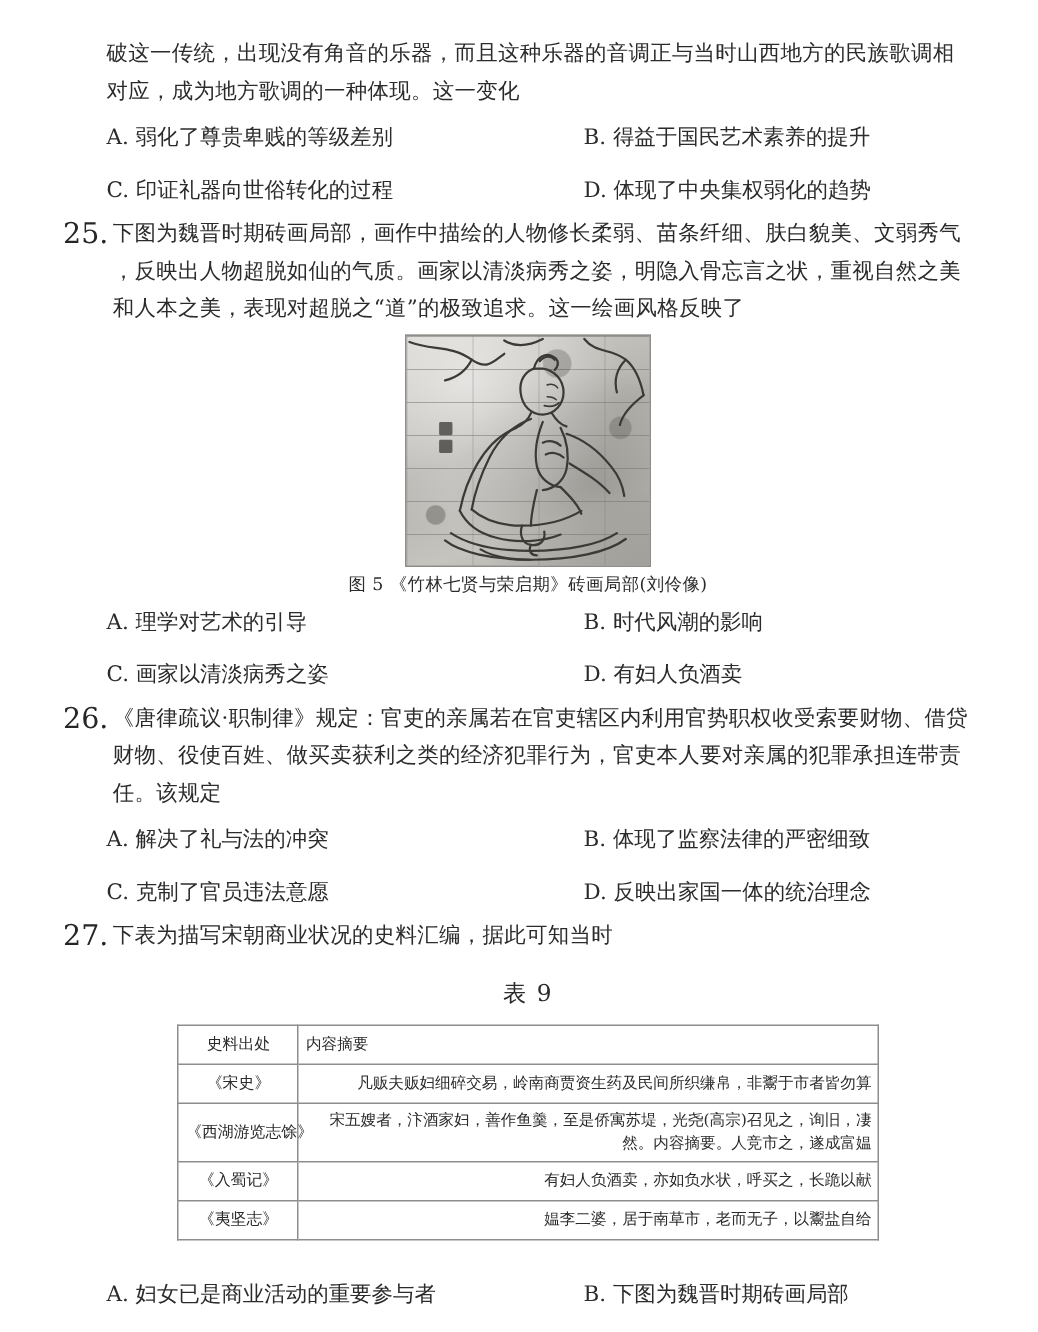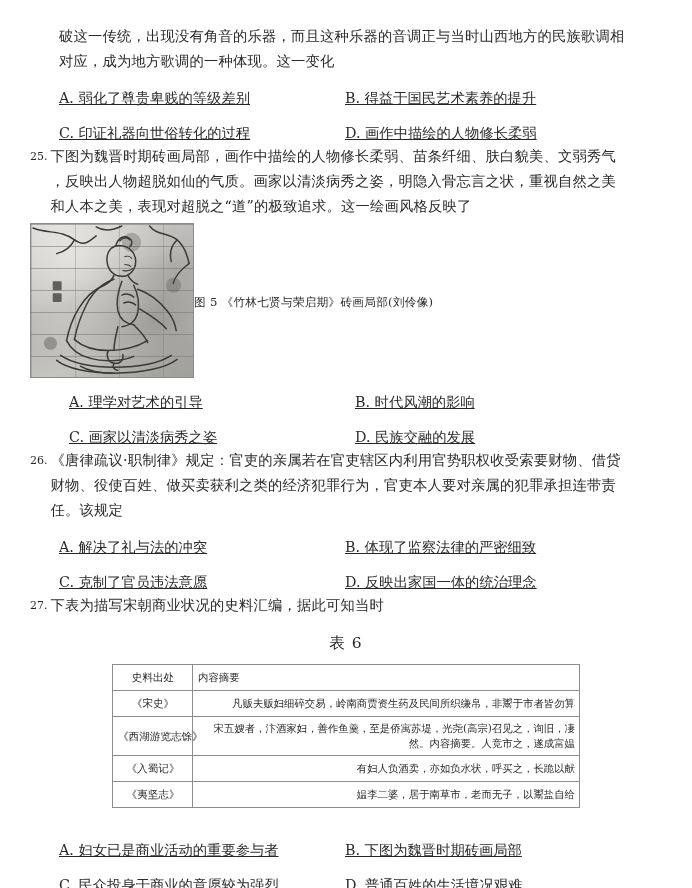--- a/index.html
+++ b/index.html
@@ -13,77 +13,76 @@
     font-family: "DejaVu Serif", "Liberation Serif", serif;
     color: #262626;
     overflow: hidden;
     position: relative;
   }
   .page {
     position: relative;
     width: 692px;
     height: 860px;
     box-sizing: border-box;
-    padding: 24px 30px 0 30px;
+    padding: 24px 30px 0 42px;
   }
 
   
   .qtext {
     font-size: 14.3px;
     line-height: 25px;
     letter-spacing: 0.2px;
     color: #2b2b2b;
     text-align: justify;
     text-justify: inter-ideograph;
   }
   .cont-line {
     margin-left: 29px;
   }
   .q-block {
     display: flex;
     align-items: flex-start;
   }
   .q-num {
     flex: 0 0 auto;
-    font-size: 11px;
+    font-size: 19px;
     line-height: 25px;
     padding-right: 3px;
   }
   .q-body {
     flex: 1 1 auto;
   }
 
   
   .opts {
     margin-left: 29px;
     position: relative;
   }
   .opt-row {
     display: flex;
     height: 35px;
-    align-items: flex-end;
-    text-decoration: underline;
+    align-items: center;
   }
   .opt {
     font-size: 14.3px;
     line-height: 22px;
     white-space: nowrap;
     color: #2b2b2b;
   }
   .opt-a { flex: 0 0 286px; }
-  .opt-b { flex: 0 0 auto; }
-
-  
-  .opts-q25 .opt-a { flex: 0 0 286px; margin-left: 10px; }
+  .opt-b { flex: 0 0 auto; margin-left: 32px; }
+
+  
+  .opts-q25 .opt-a { flex: 0 0 286px; }
 
   
   .figure-wrap {
     margin-top: 4px;
     display: flex;
-    flex-direction: row;
+    flex-direction: column;
     align-items: center;
   }
   .brick-img {
     width: 164px;
     height: 155px;
     position: relative;
     overflow: hidden;
     background: #b9b7b2;
     border: 1px solid #8e8c88;
     box-sizing: border-box;
@@ -172,21 +171,21 @@
   <div>
     <div class="qtext cont-line">破这一传统，出现没有角音的乐器，而且这种乐器的音调正与当时山西地方的民族歌调相</div>
     <div class="qtext cont-line">对应，成为地方歌调的一种体现。这一变化</div>
     <div class="opts">
       <div class="opt-row">
         <div class="opt opt-a">A. 弱化了尊贵卑贱的等级差别</div>
         <div class="opt opt-b">B. 得益于国民艺术素养的提升</div>
       </div>
       <div class="opt-row">
         <div class="opt opt-a">C. 印证礼器向世俗转化的过程</div>
-        <div class="opt opt-b">D. 画作中描绘的人物修长柔弱</div>
+        <div class="opt opt-b">D. 体现了中央集权弱化的趋势</div>
       </div>
     </div>
   </div>
 
   <div>
     <div class="q-block">
       <div class="q-num">25.</div>
       <div class="q-body">
         <div class="qtext">下图为魏晋时期砖画局部，画作中描绘的人物修长柔弱、苗条纤细、肤白貌美、文弱秀气</div>
         <div class="qtext">，反映出人物超脱如仙的气质。画家以清淡病秀之姿，明隐入骨忘言之状，重视自然之美</div>
@@ -254,21 +253,21 @@
       <div class="fig-cap">图 5  《竹林七贤与荣启期》砖画局部(刘伶像)</div>
     </div>
 
     <div class="opts opts-q25">
       <div class="opt-row">
         <div class="opt opt-a">A. 理学对艺术的引导</div>
         <div class="opt opt-b">B. 时代风潮的影响</div>
       </div>
       <div class="opt-row">
         <div class="opt opt-a">C. 画家以清淡病秀之姿</div>
-        <div class="opt opt-b">D. 民族交融的发展</div>
+        <div class="opt opt-b">D. 有妇人负酒卖</div>
       </div>
     </div>
   </div>
 
   <div>
     <div class="q-block">
       <div class="q-num">26.</div>
       <div class="q-body">
         <div class="qtext">《唐律疏议·职制律》规定：官吏的亲属若在官吏辖区内利用官势职权收受索要财物、借贷</div>
         <div class="qtext">财物、役使百姓、做买卖获利之类的经济犯罪行为，官吏本人要对亲属的犯罪承担连带责</div>
@@ -288,21 +287,21 @@
   </div>
 
   <div>
     <div class="q-block">
       <div class="q-num">27.</div>
       <div class="q-body">
         <div class="qtext">下表为描写宋朝商业状况的史料汇编，据此可知当时</div>
       </div>
     </div>
 
-    <div class="tbl-title">表 6</div>
+    <div class="tbl-title">表 9</div>
 
     <table class="src-table">
       <tbody>
         <tr class="hdr tbl-gap-row">
           <td class="col-src">史料出处</td>
           <td class="col-sum">内容摘要</td>
         </tr>
         <tr class="tbl-gap-row">
           <td class="col-src">《宋史》</td>
           <td class="col-sum">凡贩夫贩妇细碎交易，岭南商贾资生药及民间所织缣帛，非鬻于市者皆勿算</td>

